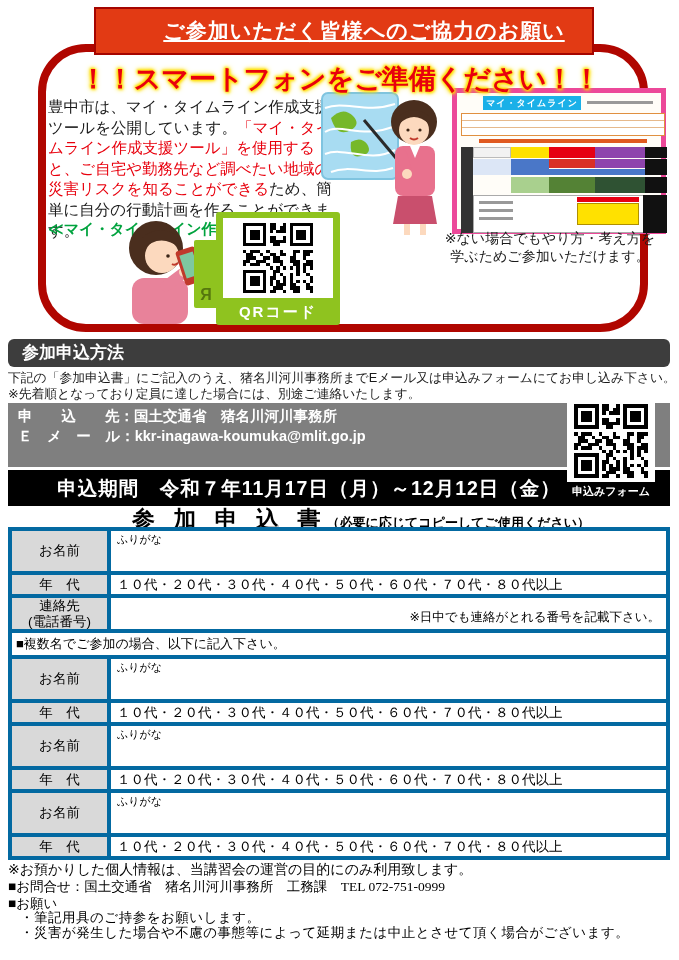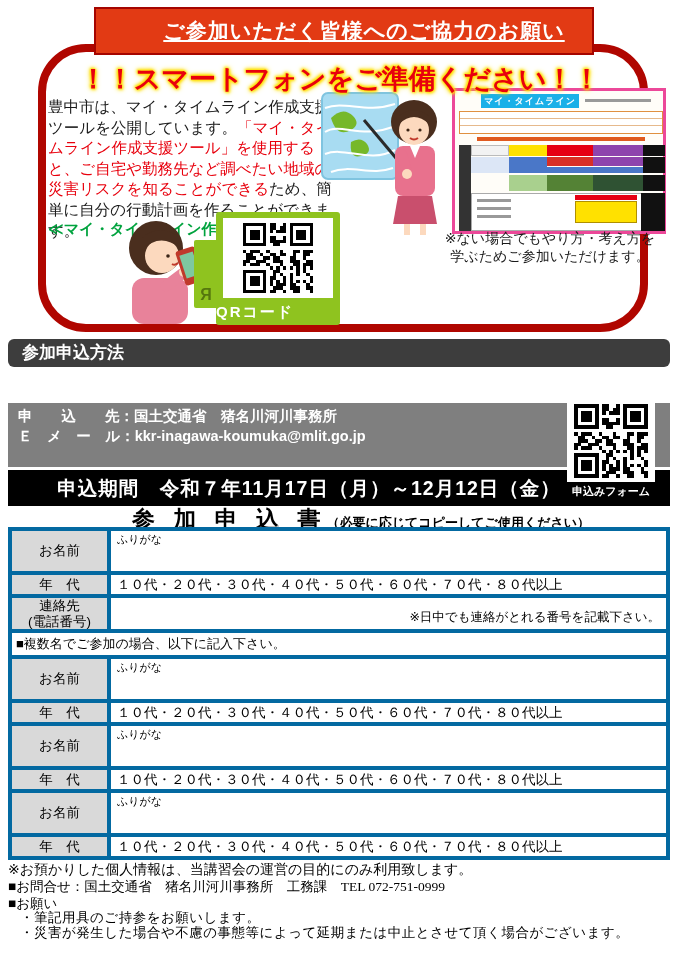--- a/index.html
+++ b/index.html
@@ -19,39 +19,39 @@
   .para { left:48px; top:97px; width:296px; font-size:15.5px; line-height:1.33; color:#1a1a1a; font-weight:500; }
   .para .red { color:#e8000d; }
   .tool-label { left:48px; top:220px; width:300px; color:#00a33e; font-weight:bold; font-size:15px; }
 
   
   .map { left:321px; top:92px; width:78px; height:88px; }
   
   .woman { left:358px; top:92px; width:102px; height:145px; }
 
   
-  .thumb { left:452px; top:88px; width:214px; height:146px; background:#fffdf8; border:3px solid #ec4899; }
+  .thumb { left:452px; top:88px; width:214px; height:146px; background:#fffdf8; border:5px solid #ec4899; }
   .thumb .chip { position:absolute; left:26px; top:3px; width:98px; height:14px; background:#1ab0e8;
     color:#fff; font-size:9px; font-weight:bold; text-align:center; line-height:14px; letter-spacing:1px; }
   .tbar { position:absolute; background:#999; height:3px; }
   .thumb .infobox { position:absolute; left:4px; top:20px; width:204px; height:23px; border:1px solid #e09040; background:#fff; }
   .thumb .infobox i { display:block; height:1px; background:#e6b98c; margin-top:6px; }
   .tcell { position:absolute; }
 
   .note { left:424px; top:229px; width:252px; text-align:center; font-size:14px; color:#1a1a1a; line-height:1.3; font-weight:500; }
 
   
   .girl { left:108px; top:214px; width:115px; height:110px; }
   .rsign { left:194px; top:240px; width:24px; height:68px; background:#8fc31f; border-radius:2px;
     color:#55770e; font-weight:bold; font-size:16px; display:flex; align-items:flex-end; justify-content:center; padding-bottom:4px; }
   .qrbox { left:216px; top:212px; width:124px; height:113px; background:#8fc31f; border-radius:3px; z-index:2; }
   .qrbox .qrwhite { position:absolute; left:7px; top:6px; width:110px; height:80px; background:#fff;
     display:flex; align-items:center; justify-content:center; }
   .qrbox .qrwhite .qr { width:70px; height:70px; }
-  .qrbox .qrlabel { position:absolute; left:0; bottom:3px; width:100%; 
+  .qrbox .qrlabel { position:absolute; left:0; bottom:3px; width:100%; text-align:center;
     color:#fff; font-size:15px; font-weight:bold; letter-spacing:2px; }
 
   
   .section-bar { left:8px; top:339px; width:662px; height:28px; background:#3d3d3d; border-radius:6px;
     color:#fff; font-weight:bold; font-size:17px; line-height:28px; padding-left:14px; }
   .apply-lines { left:8px; top:370px; width:671px; font-size:12.8px; color:#1a1a1a; line-height:1.22; font-weight:500; }
   .graybox { left:8px; top:403px; width:662px; height:64px; background:#7f7f7f;
     color:#fff; font-weight:bold; font-size:14.5px; line-height:20px; padding:3px 0 0 10px; }
   .qr2 { left:567px; top:400px; width:88px; height:82px; background:#fff; z-index:4;
     display:flex; align-items:center; justify-content:center; }
@@ -336,20 +336,24 @@
             <rect x="0" y="14" width="7" height="7" fill="#000"></rect>
             <rect x="1" y="15" width="5" height="5" fill="#fff"></rect>
             <rect x="2" y="16" width="3" height="3" fill="#000"></rect>
           </svg></div>
     </div>
     <div class="qrlabel">QRコード</div>
   </div>
 
   <div class="abs section-bar">参加申込方法</div>
 
+  <div class="abs apply-lines">
+    <div>下記の「参加申込書」にご記入のうえ、猪名川河川事務所までEメール又は申込みフォームにてお申し込み下さい。</div>
+    <div>※先着順となっており定員に達した場合には、別途ご連絡いたします。</div>
+  </div>
 
   <div class="abs graybox">
     <div><span>申　　込　　先：</span><span>国土交通省　猪名川河川事務所</span></div>
     <div><span>Ｅ　メ　ー　ル：</span><span>kkr-inagawa-koumuka@mlit.go.jp</span></div>
   </div>
 
   <div class="abs qr2">
     <div class="qr"><svg viewBox="0 0 21 21" width="100%" height="100%" shape-rendering="crispEdges">
           <rect x="0" y="0" width="21" height="21" fill="#fff"></rect>
           <rect x="8" y="0" width="1" height="1" fill="#000"></rect>

